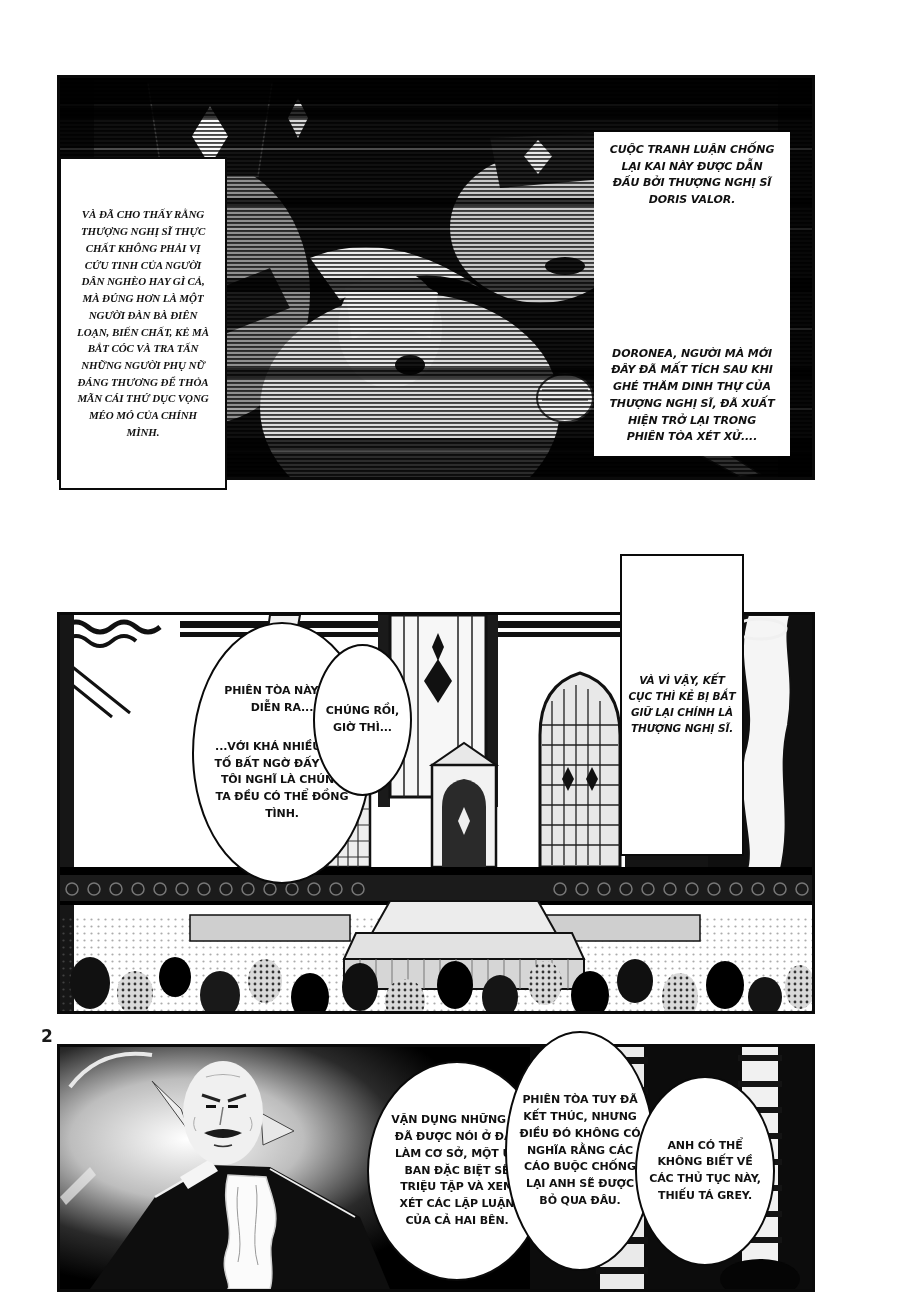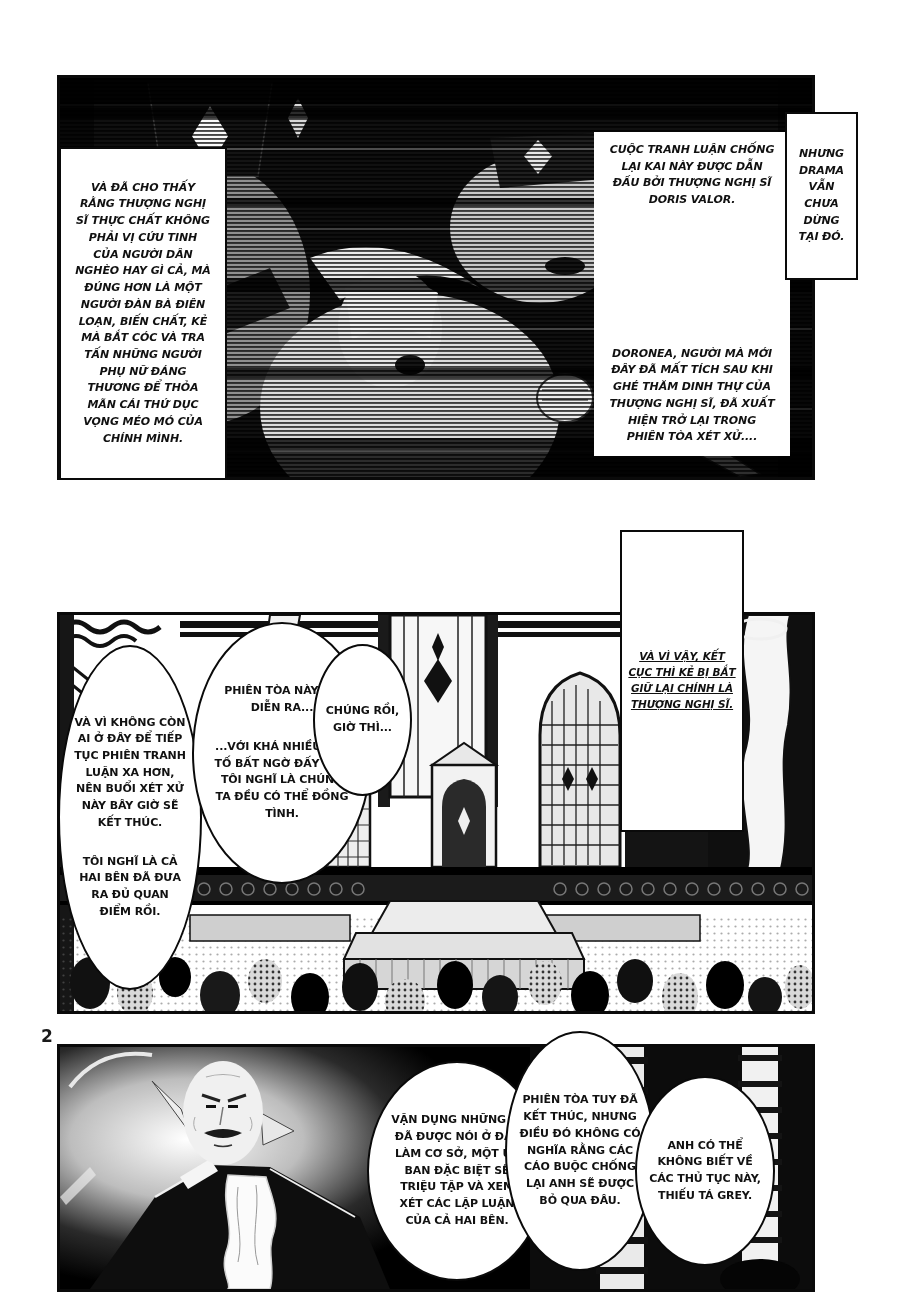--- a/index.html
+++ b/index.html
@@ -66,32 +66,29 @@
       <rect y="250" width="752" height="2" fill="#fff" opacity="0.22"></rect>
       <rect y="330" width="752" height="2" fill="#fff" opacity="0.2"></rect>
       <rect width="752" height="399" fill="url(#scan)"></rect>
       <rect width="752" height="26" fill="#000" opacity="0.85"></rect>
       <rect y="374" width="752" height="25" fill="#000" opacity="0.8"></rect>
       <rect width="34" height="399" fill="#000" opacity="0.5"></rect>
       <rect x="718" width="34" height="399" fill="#000" opacity="0.5"></rect>
     </svg>
   </div>
 
-  <div class="box bordered pad" style="left:59px;top:147px;width:168px;height:333px;">
+  <div class="box bordered pad" style="left:59px;top:157px;width:168px;height:333px;font-family:Liberation Serif, serif;">
     <div class="txt narr">VÀ ĐÃ CHO THẤY RẰNG THƯỢNG NGHỊ SĨ THỰC CHẤT KHÔNG PHẢI VỊ CỨU TINH CỦA NGƯỜI DÂN NGHÈO HAY GÌ CẢ, MÀ ĐÚNG HƠN LÀ MỘT NGƯỜI ĐÀN BÀ ĐIÊN LOẠN, BIẾN CHẤT, KẺ MÀ BẮT CÓC VÀ TRA TẤN NHỮNG NGƯỜI PHỤ NỮ ĐÁNG THƯƠNG ĐỂ THỎA MÃN CÁI THỨ DỤC VỌNG MÉO MÓ CỦA CHÍNH MÌNH.</div>
   </div>
 
   <div class="box pad" style="left:594px;top:132px;width:196px;height:324px;justify-content:space-between;">
     <div class="txt narr">CUỘC TRANH LUẬN CHỐNG LẠI KAI NÀY ĐƯỢC DẪN ĐẦU BỞI THƯỢNG NGHỊ SĨ DORIS VALOR.</div>
     <div class="txt narr gap-lg">DORONEA, NGƯỜI MÀ MỚI ĐÂY ĐÃ MẤT TÍCH SAU KHI GHÉ THĂM DINH THỰ CỦA THƯỢNG NGHỊ SĨ, ĐÃ XUẤT HIỆN TRỞ LẠI TRONG PHIÊN TÒA XÉT XỬ....</div>
   </div>
 
-  <div class="box bordered" style="left:785px;top:112px;width:73px;height:168px;padding:6px;">
-    <div class="txt narr">NHƯNG DRAMA VẪN CHƯA DỪNG TẠI ĐÓ.</div>
-  </div>
 
   <div class="panel" style="left:57px;top:612px;width:752px;height:396px;">
     <svg width="752" height="396" viewBox="0 0 752 396">
       <defs>
         <pattern id="ht" width="6" height="6" patternUnits="userSpaceOnUse">
           <rect width="6" height="6" fill="#d9d9d9"></rect>
           <circle cx="3" cy="3" r="1.4" fill="#333"></circle>
         </pattern>
         <pattern id="dots" width="7" height="7" patternUnits="userSpaceOnUse">
           <circle cx="3.5" cy="3.5" r="1.1" fill="#666"></circle>
@@ -190,35 +187,31 @@
       <ellipse cx="485" cy="368" rx="17" ry="22" fill="url(#ht)"></ellipse>
       <ellipse cx="530" cy="380" rx="19" ry="24" fill="#000"></ellipse>
       <ellipse cx="575" cy="366" rx="18" ry="22" fill="#101010"></ellipse>
       <ellipse cx="620" cy="382" rx="18" ry="24" fill="url(#ht)"></ellipse>
       <ellipse cx="665" cy="370" rx="19" ry="24" fill="#000"></ellipse>
       <ellipse cx="705" cy="382" rx="17" ry="20" fill="#141414"></ellipse>
       <ellipse cx="740" cy="372" rx="15" ry="22" fill="url(#ht)"></ellipse>
     </svg>
   </div>
 
-  <div class="box ellipse" style="left:58px;top:645px;width:144px;height:345px;padding:20px 14px;">
-    <div class="txt">VÀ VÌ KHÔNG CÒN AI Ở ĐÂY ĐỂ TIẾP TỤC PHIÊN TRANH LUẬN XA HƠN, NÊN BUỔI XÉT XỬ NÀY BÂY GIỜ SẼ KẾT THÚC.</div>
-    <div class="txt gap">TÔI NGHĨ LÀ CẢ HAI BÊN ĐÃ ĐƯA RA ĐỦ QUAN ĐIỂM RỒI.</div>
-  </div>
 
   <div class="box ellipse" style="left:192px;top:622px;width:180px;height:262px;padding:18px 20px;">
     <div class="txt">PHIÊN TÒA NÀY ĐÃ DIỄN RA...</div>
     <div class="txt gap">...VỚI KHÁ NHIỀU YẾU TỐ BẤT NGỜ ĐẤY NHỈ. TÔI NGHĨ LÀ CHÚNG TA ĐỀU CÓ THỂ ĐỒNG TÌNH.</div>
   </div>
 
   <div class="box ellipse" style="left:313px;top:644px;width:99px;height:152px;padding:10px;">
     <div class="txt">CHÚNG RỒI, GIỜ THÌ...</div>
   </div>
 
-  <div class="box bordered" style="left:620px;top:530px;width:124px;height:302px;padding:10px 4px;text-decoration:underline;">
+  <div class="box bordered" style="left:620px;top:554px;width:124px;height:302px;padding:10px 4px;">
     <div class="txt narr small">VÀ VÌ VẬY, KẾT CỤC THÌ KẺ BỊ BẮT GIỮ LẠI CHÍNH LÀ THƯỢNG NGHỊ SĨ.</div>
   </div>
 
   <div class="panel" style="left:57px;top:1044px;width:752px;height:242px;background:#0b0b0b;">
     <svg width="752" height="242" viewBox="0 0 752 242">
       <defs>
         <radialGradient id="gl" cx="27%" cy="38%" r="62%">
           <stop offset="0" stop-color="#ffffff"></stop>
           <stop offset="0.4" stop-color="#bdbdbd"></stop>
           <stop offset="0.72" stop-color="#2a2a2a"></stop>

